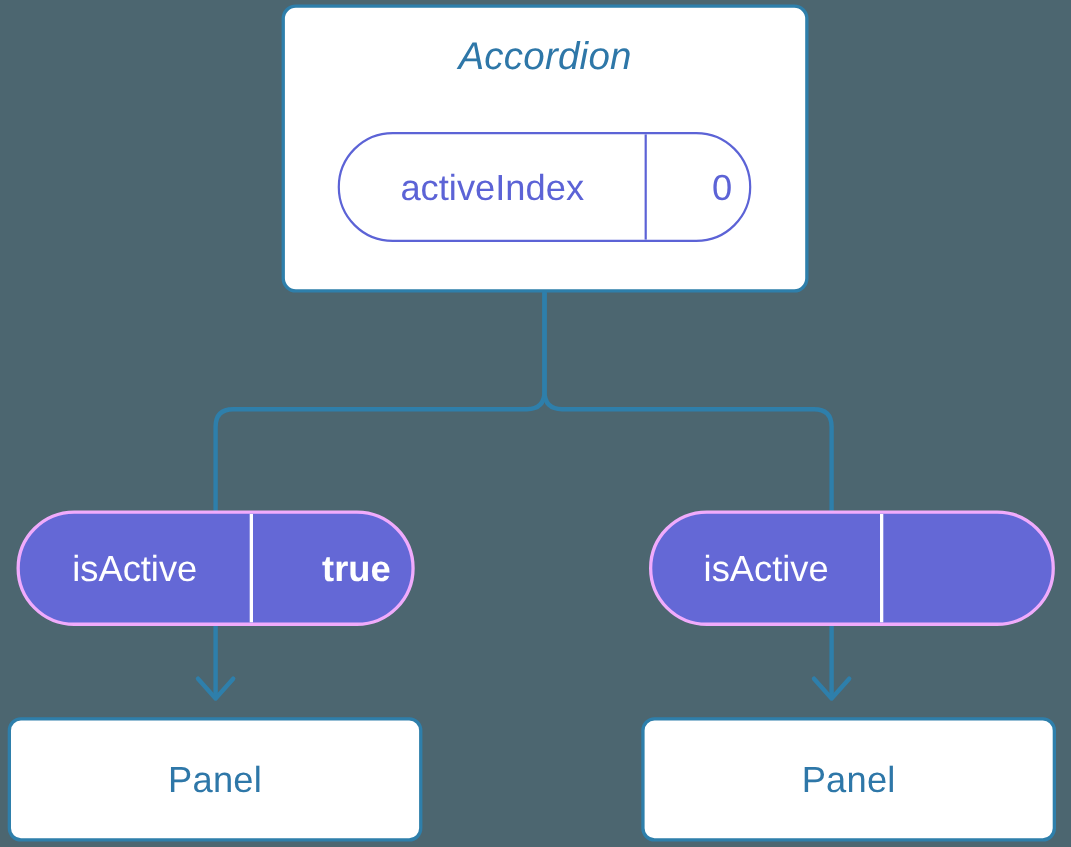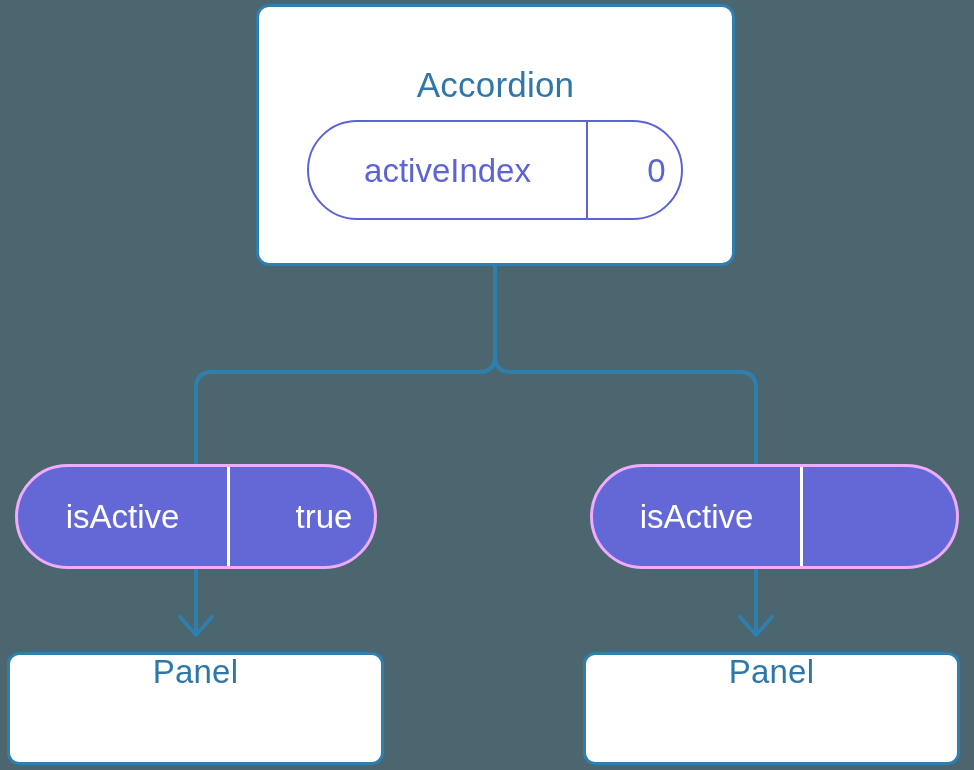--- a/index.html
+++ b/index.html
@@ -48,27 +48,28 @@
   .card-title {
     color: #2e77a8;
     font-size: 35px;
     letter-spacing: 0.2px;
     line-height: 1;
     font-weight: 400;
     white-space: nowrap;
   }
 
   #accordion-title {
-    margin-top: 60px;
+    margin-top: 27px;
+    font-style: italic;
   }
 
   .panel-card {
     width: 377px;
     height: 113px;
-    justify-content: flex-start;
+    justify-content: center;
     border-radius: 12px;
   }
   #panel-left  { left: 7px;   top: 652px; }
   #panel-right { left: 583px; top: 652px; }
 
   .panel-card .card-title { font-size: 33px; }
 
   
   .pill {
     position: absolute;
@@ -117,21 +118,21 @@
     border: 3px solid #f0abfc;
     border-radius: 55px;
   }
   .prop-pill .seg {
     color: #ffffff;
     font-size: 33px;
   }
   .prop-pill .seg-key {
     border-right: 3px solid #ffffff;
   }
-  .prop-pill .seg-val { flex: 1; }
+  .prop-pill .seg-val { flex: 1; font-weight: bold; }
 
   #prop-pill-left  { left: 15px;  width: 362px; }
   #prop-pill-left  .seg-key { width: 212px; }
 
   #prop-pill-right { left: 590px; width: 369px; }
   #prop-pill-right .seg-key { width: 210px; }
 </style>
 </head>
 <body>
 

